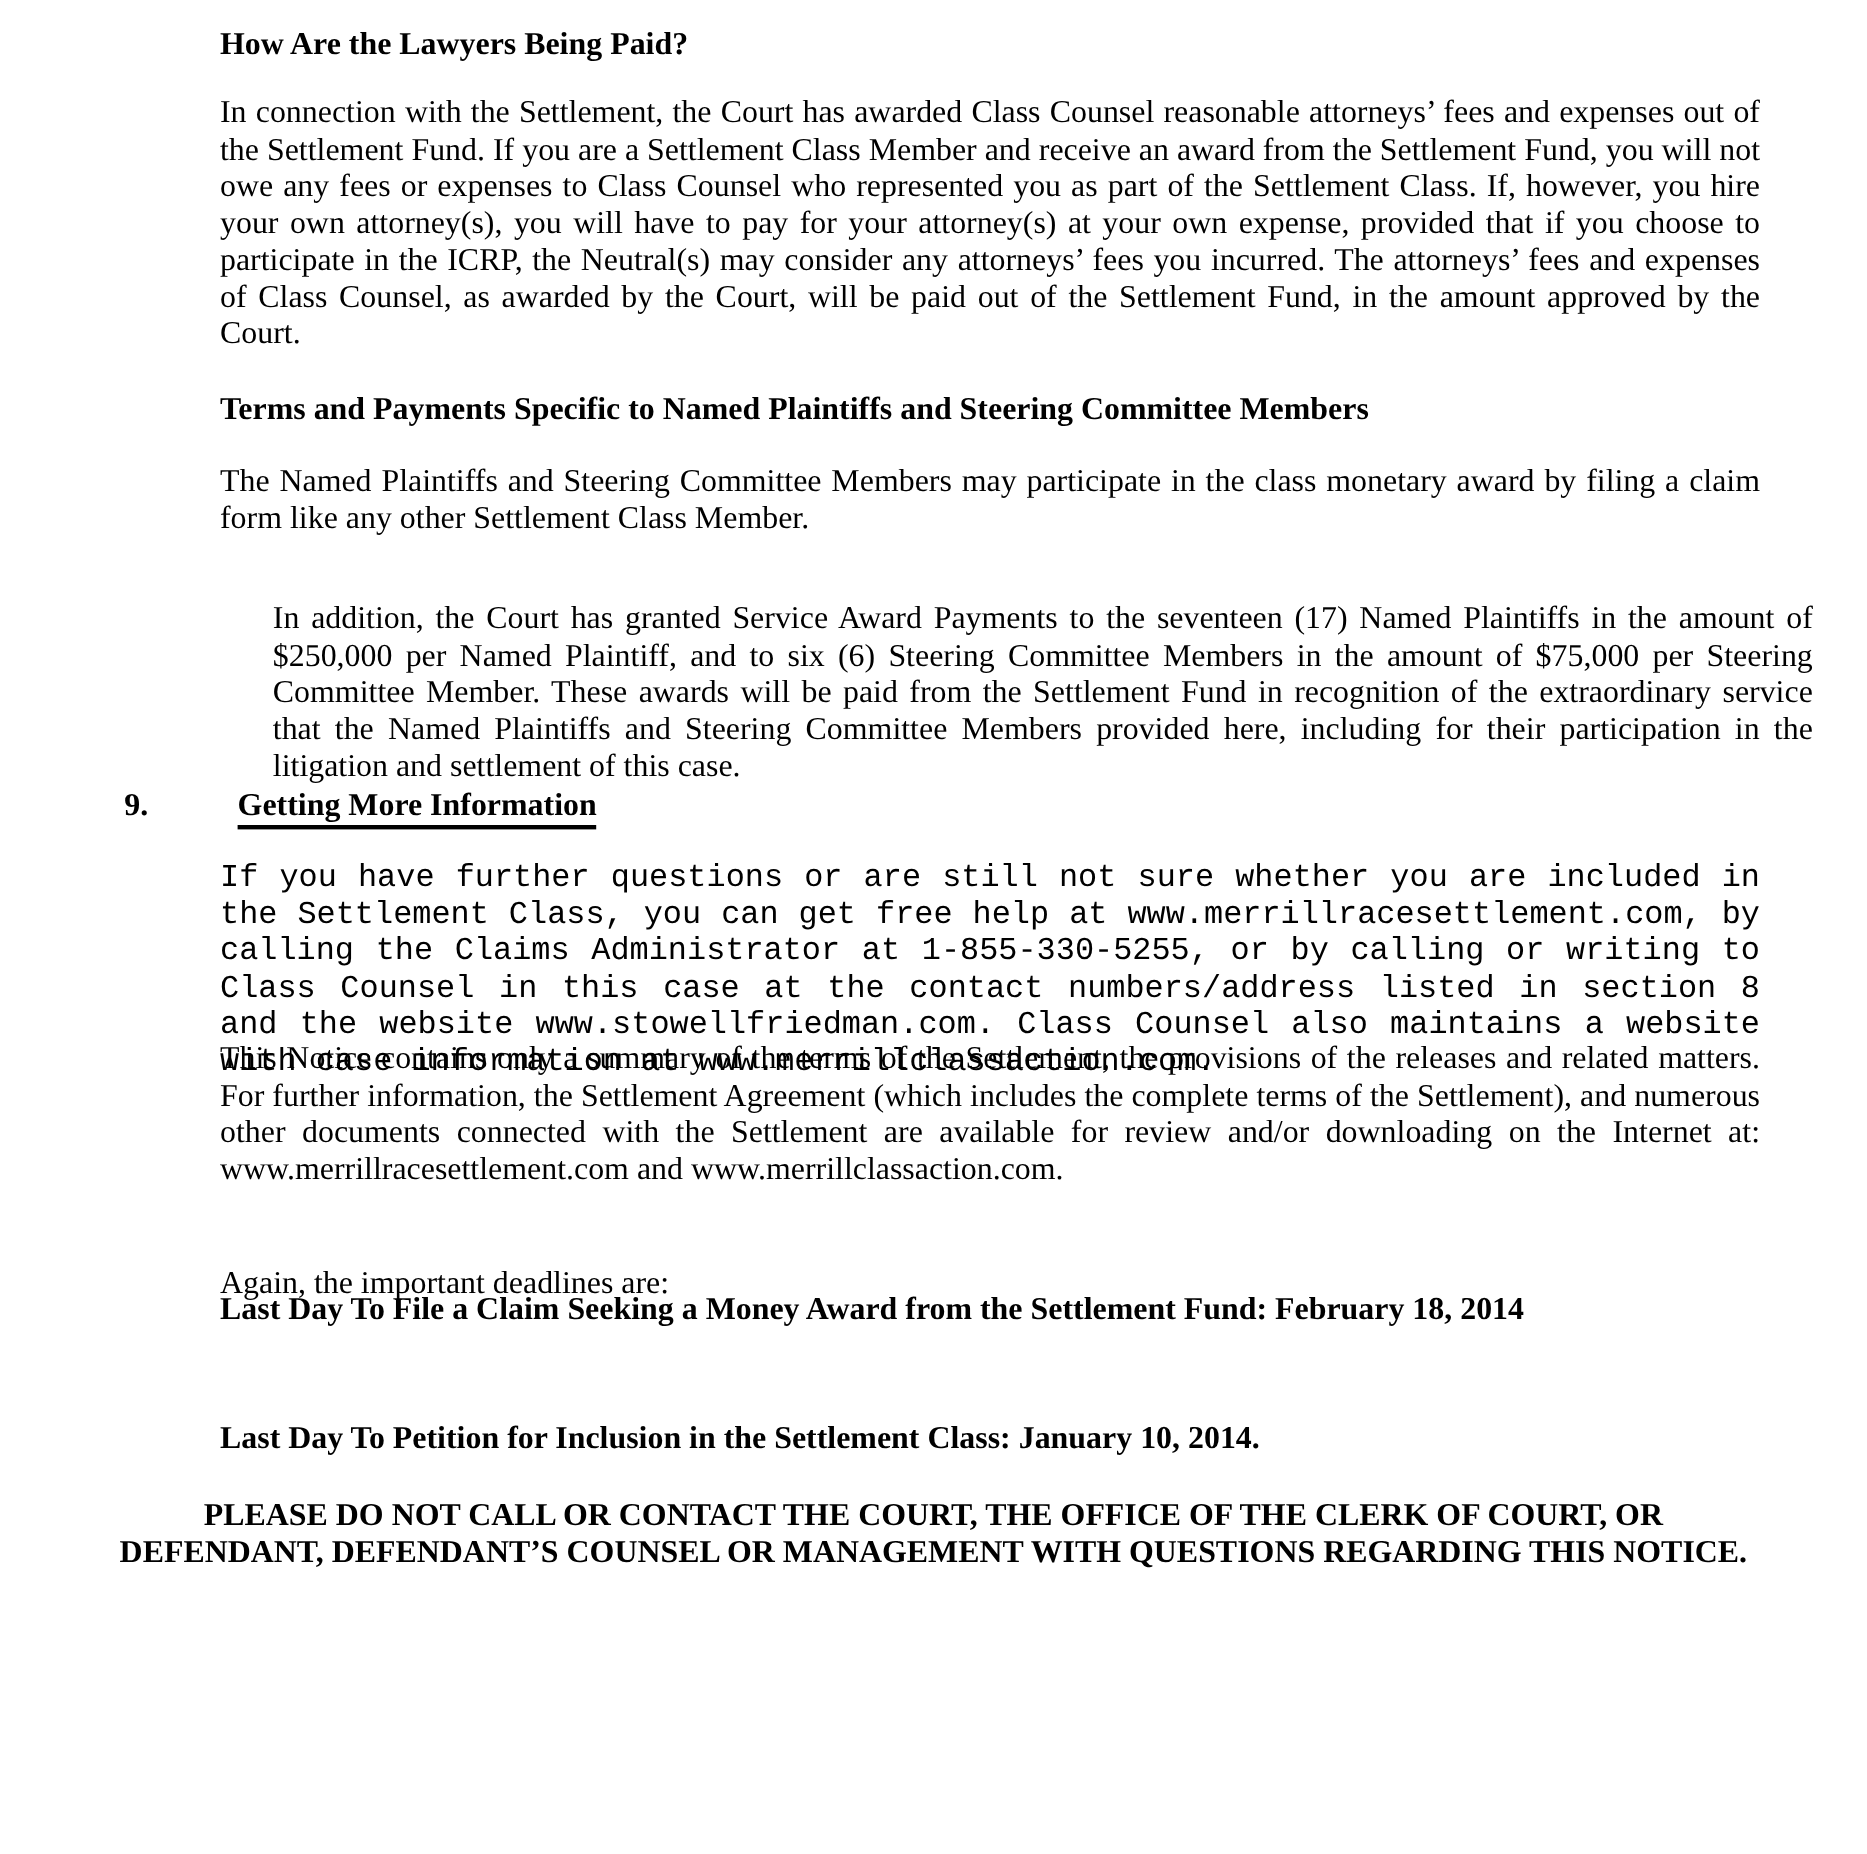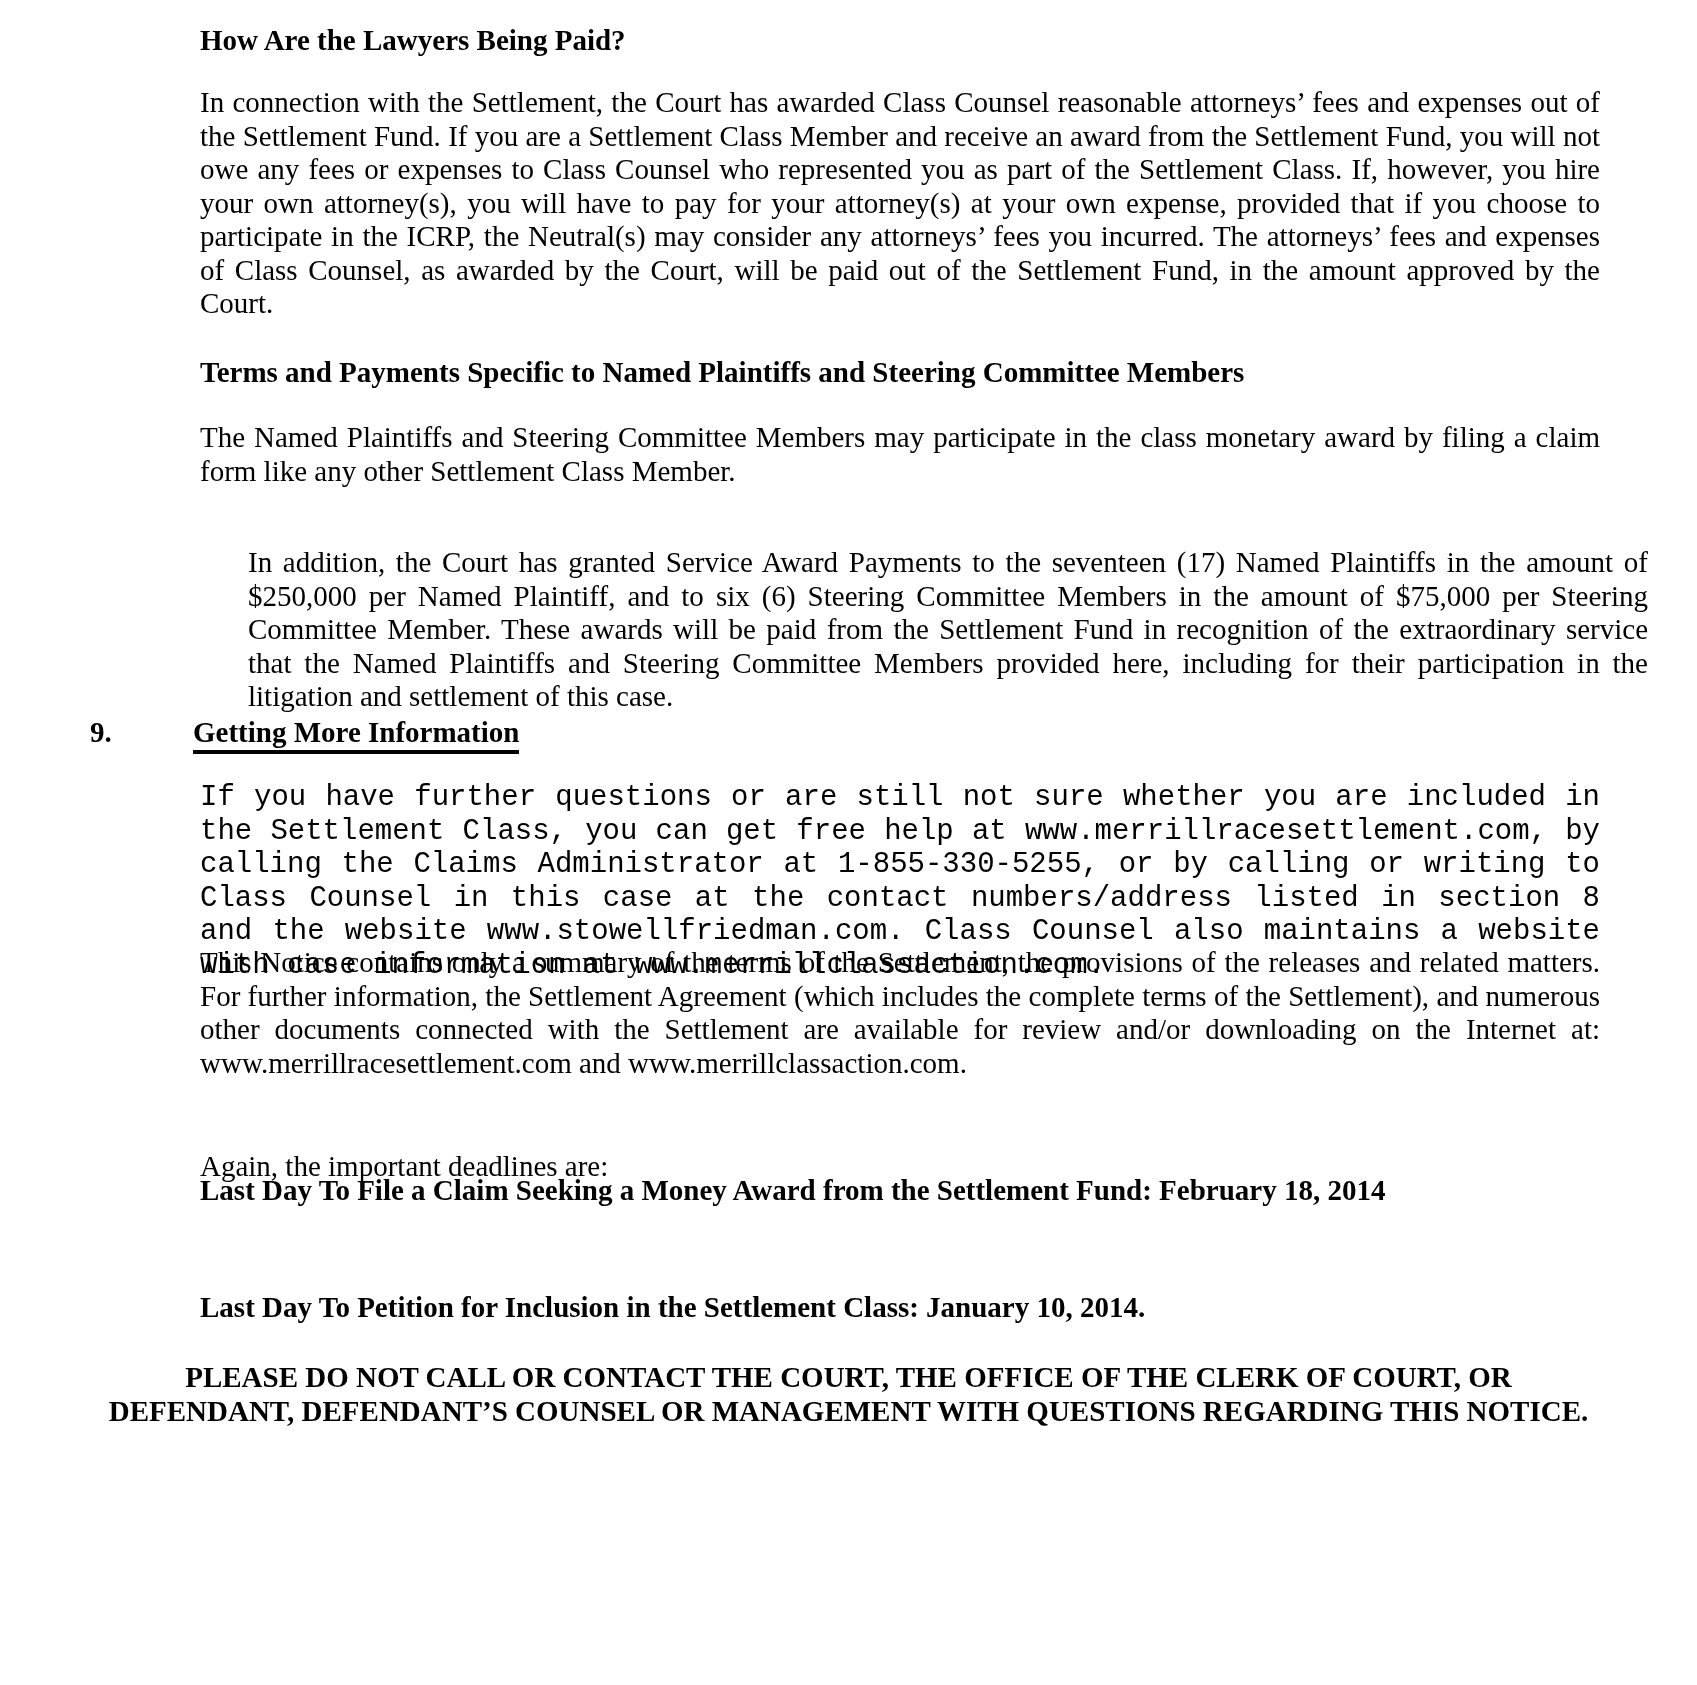--- a/index.html
+++ b/index.html
@@ -26,21 +26,21 @@
   .just { text-align: justify; }
   .bold { font-weight: 700; }
 
   #h-lawyers   { top: 24px; }
   #p-lawyers   { top: 86px; }
   #h-terms     { top: 356px; }
   #p-named     { top: 421px; }
   #p-service   { top: 546px; margin-left: 48px; }
 
   #sec9 {
-    left: 90px;
+    left: 113px;
     top: 716px;
     width: 1503px;
   }
   .sec-num {
     display: inline-block;
     width: 103px;
     font-weight: 700;
   }
   .sec-title {
     font-weight: 700;

